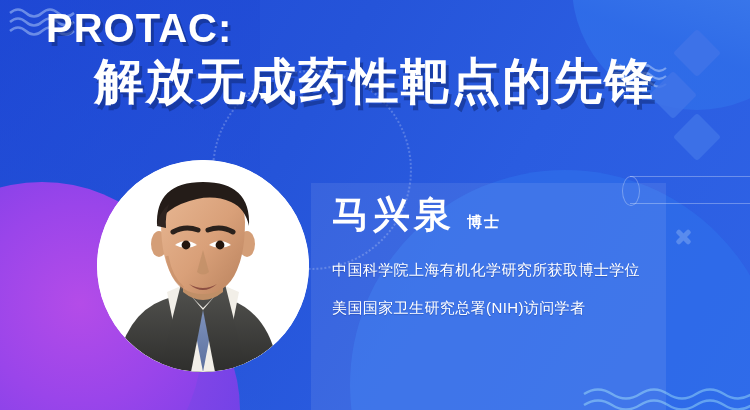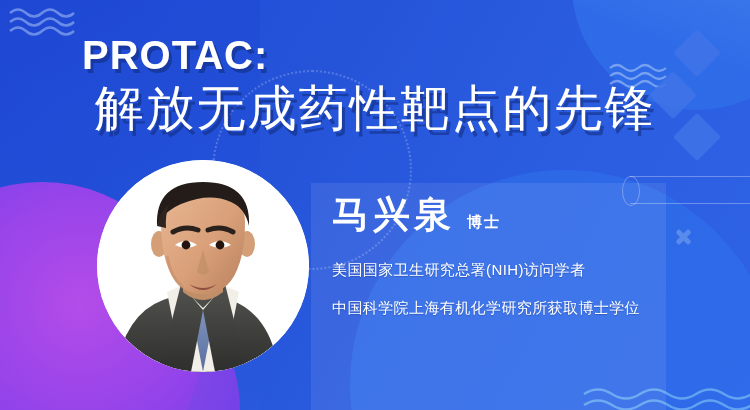--- a/index.html
+++ b/index.html
@@ -93,27 +93,26 @@
 
   
   .title-block{
     position:absolute; left:0; top:6px; width:750px;
     text-align:center; z-index:6;
   }
   .title-en{
     display:block;
     font-size:40px; font-weight:bold; color:#ffffff;
     letter-spacing:1px; line-height:1.12;
-    text-align:left; padding-left:82px;
+    text-align:left; padding-left:46px;
     text-shadow:3px 4px 0 rgba(16,42,120,.55);
-    margin-top:27px;
   }
   .title-cn{
     display:block;
-    font-size:49px; font-weight:normal; color:#ffffff;
+    font-size:49px; font-weight:bold; color:#ffffff;
     letter-spacing:2px; line-height:1.18;
     margin-top:2px;
     text-shadow:3px 5px 0 rgba(16,42,120,.55);
   }
 
   
   .info-panel{
     position:absolute; left:311px; top:183px;
     width:355px; height:227px;
     background:rgba(255,255,255,.085);
@@ -276,17 +275,17 @@
         </g>
       </svg>
     </div>
   </div>
 
   <div class="speaker">
     <span class="speaker-name">马兴泉</span><span class="speaker-title">博士</span>
   </div>
 
   <div class="credentials">
+    <div class="cred-line">中国科学院上海有机化学研究所获取博士学位</div>
     <div class="cred-line">美国国家卫生研究总署(NIH)访问学者</div>
-    <div class="cred-line">中国科学院上海有机化学研究所获取博士学位</div>
   </div>
 
 </div>
 
 </body></html>

